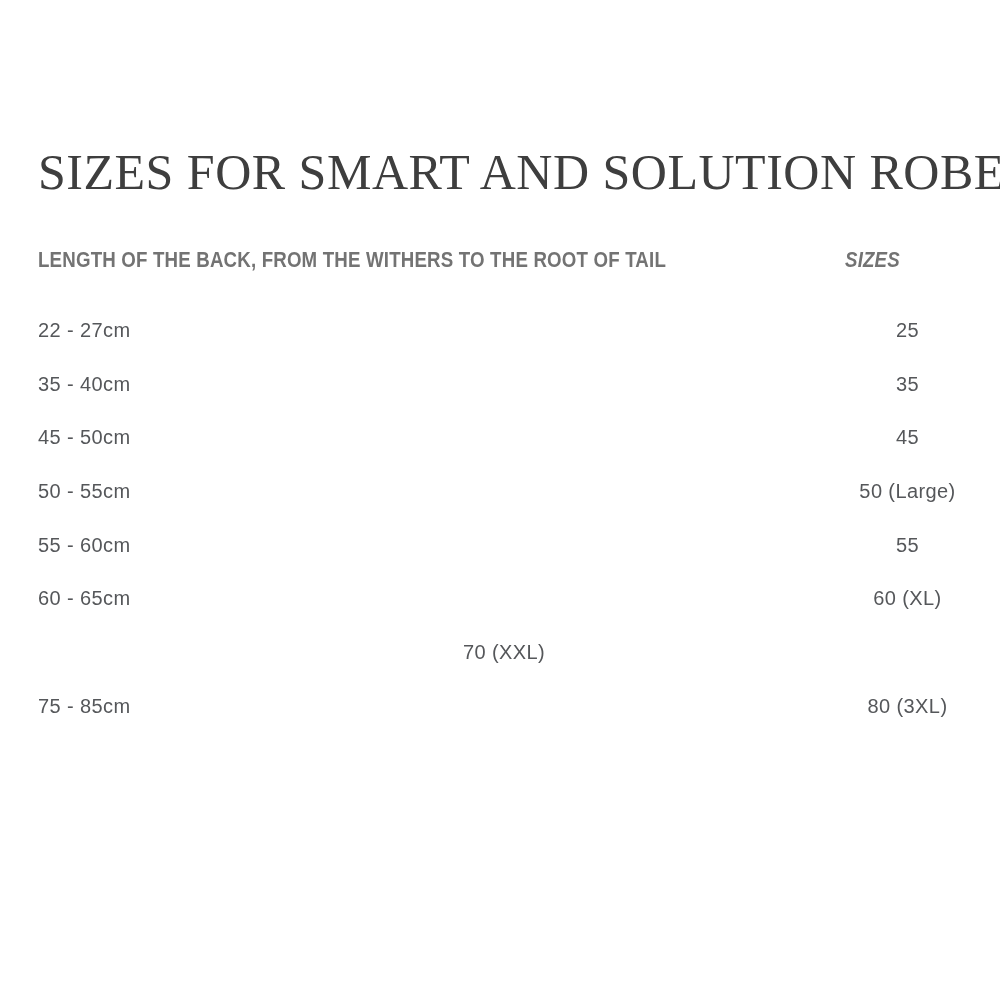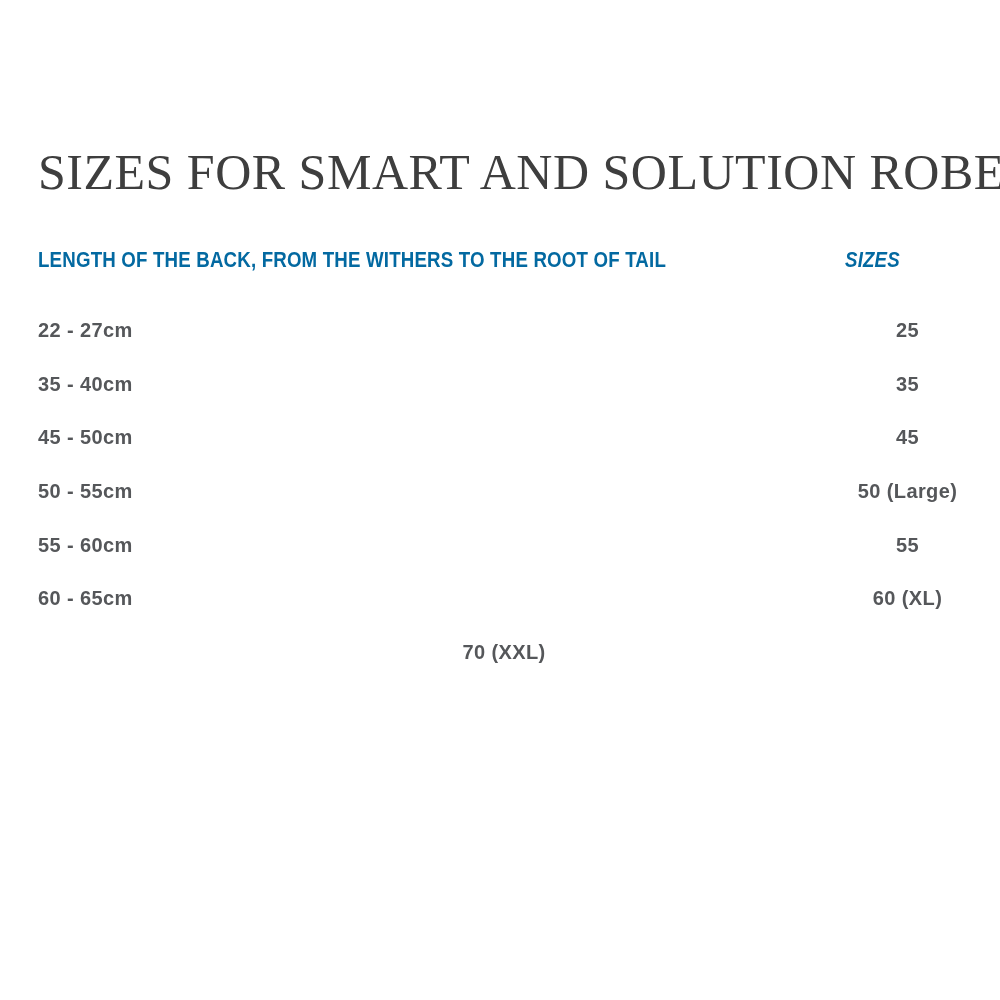--- a/index.html
+++ b/index.html
@@ -23,41 +23,40 @@
     color: #3e3e3e;
     white-space: nowrap;
   }
   .table-header {
     margin-top: 52px;
     display: flex;
     align-items: flex-start;
     font-weight: 700;
     font-size: 22px;
     line-height: 1;
-    color: #0369a1;
+    color: #737373;
   }
   .table-header .cell-left { width: 807px; flex: none; }
   .table-header .cell-right { flex: 1; font-style: italic; }
   .condensed {
     display: inline-block;
     transform: scaleX(0.85);
     transform-origin: left center;
     white-space: nowrap;
     letter-spacing: 0.2px;
   }
   .rows { margin-top: 32px; }
   .row {
     height: 53.7px;
     display: flex;
     align-items: center;
     font-size: 20px;
     line-height: 1;
     letter-spacing: 0.4px;
     color: #55575a;
-    font-weight: bold;
   }
   .row .cell-left { width: 807px; flex: none; }
   .row .cell-right { flex: 1; white-space: nowrap; text-align: center; }
 </style>
 </head>
 <body>
 
 <div class="page">
 
   <h1 class="title">SIZES FOR SMART AND SOLUTION ROBES</h1>
@@ -92,15 +91,19 @@
       <div class="cell-left">55 - 60cm</div>
       <div class="cell-right">55</div>
     </div>
     <div class="row">
       <div class="cell-left">60 - 65cm</div>
       <div class="cell-right">60 (XL)</div>
     </div>
     <div class="row">
       <div class="cell-right">70 (XXL)</div>
     </div>
+    <div class="row">
+      <div class="cell-left">75 - 85cm</div>
+      <div class="cell-right">80 (3XL)</div>
+    </div>
   </div>
 
 </div>
 
 </body></html>

